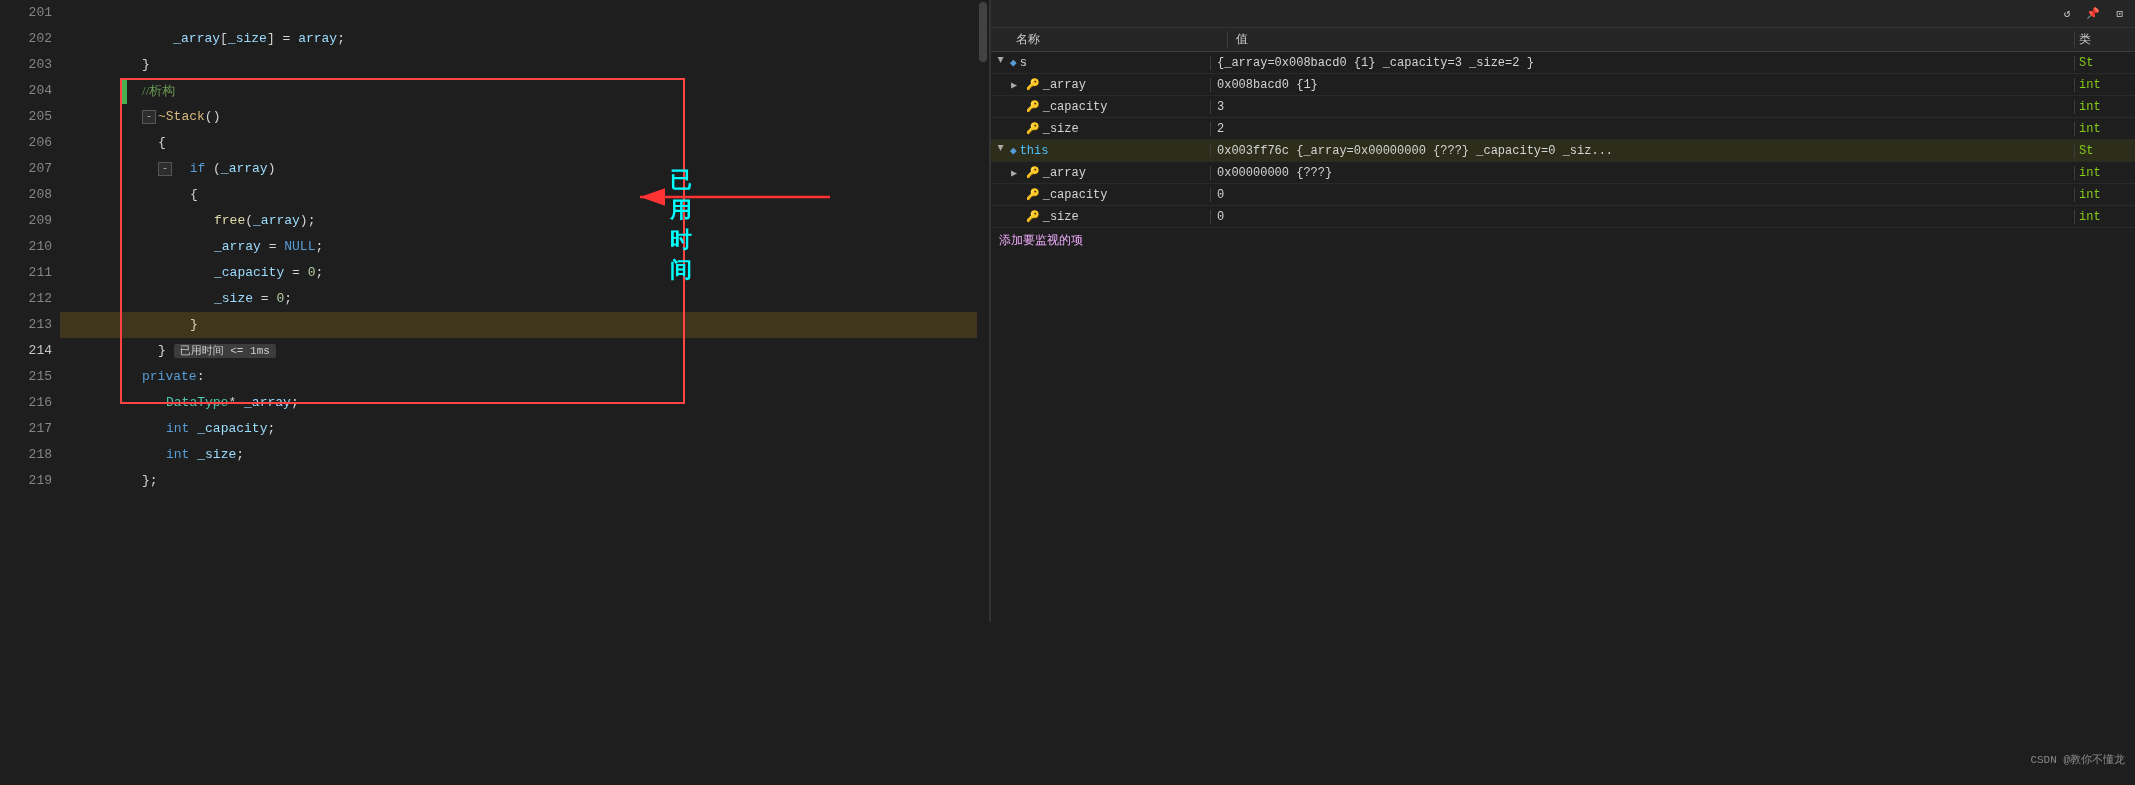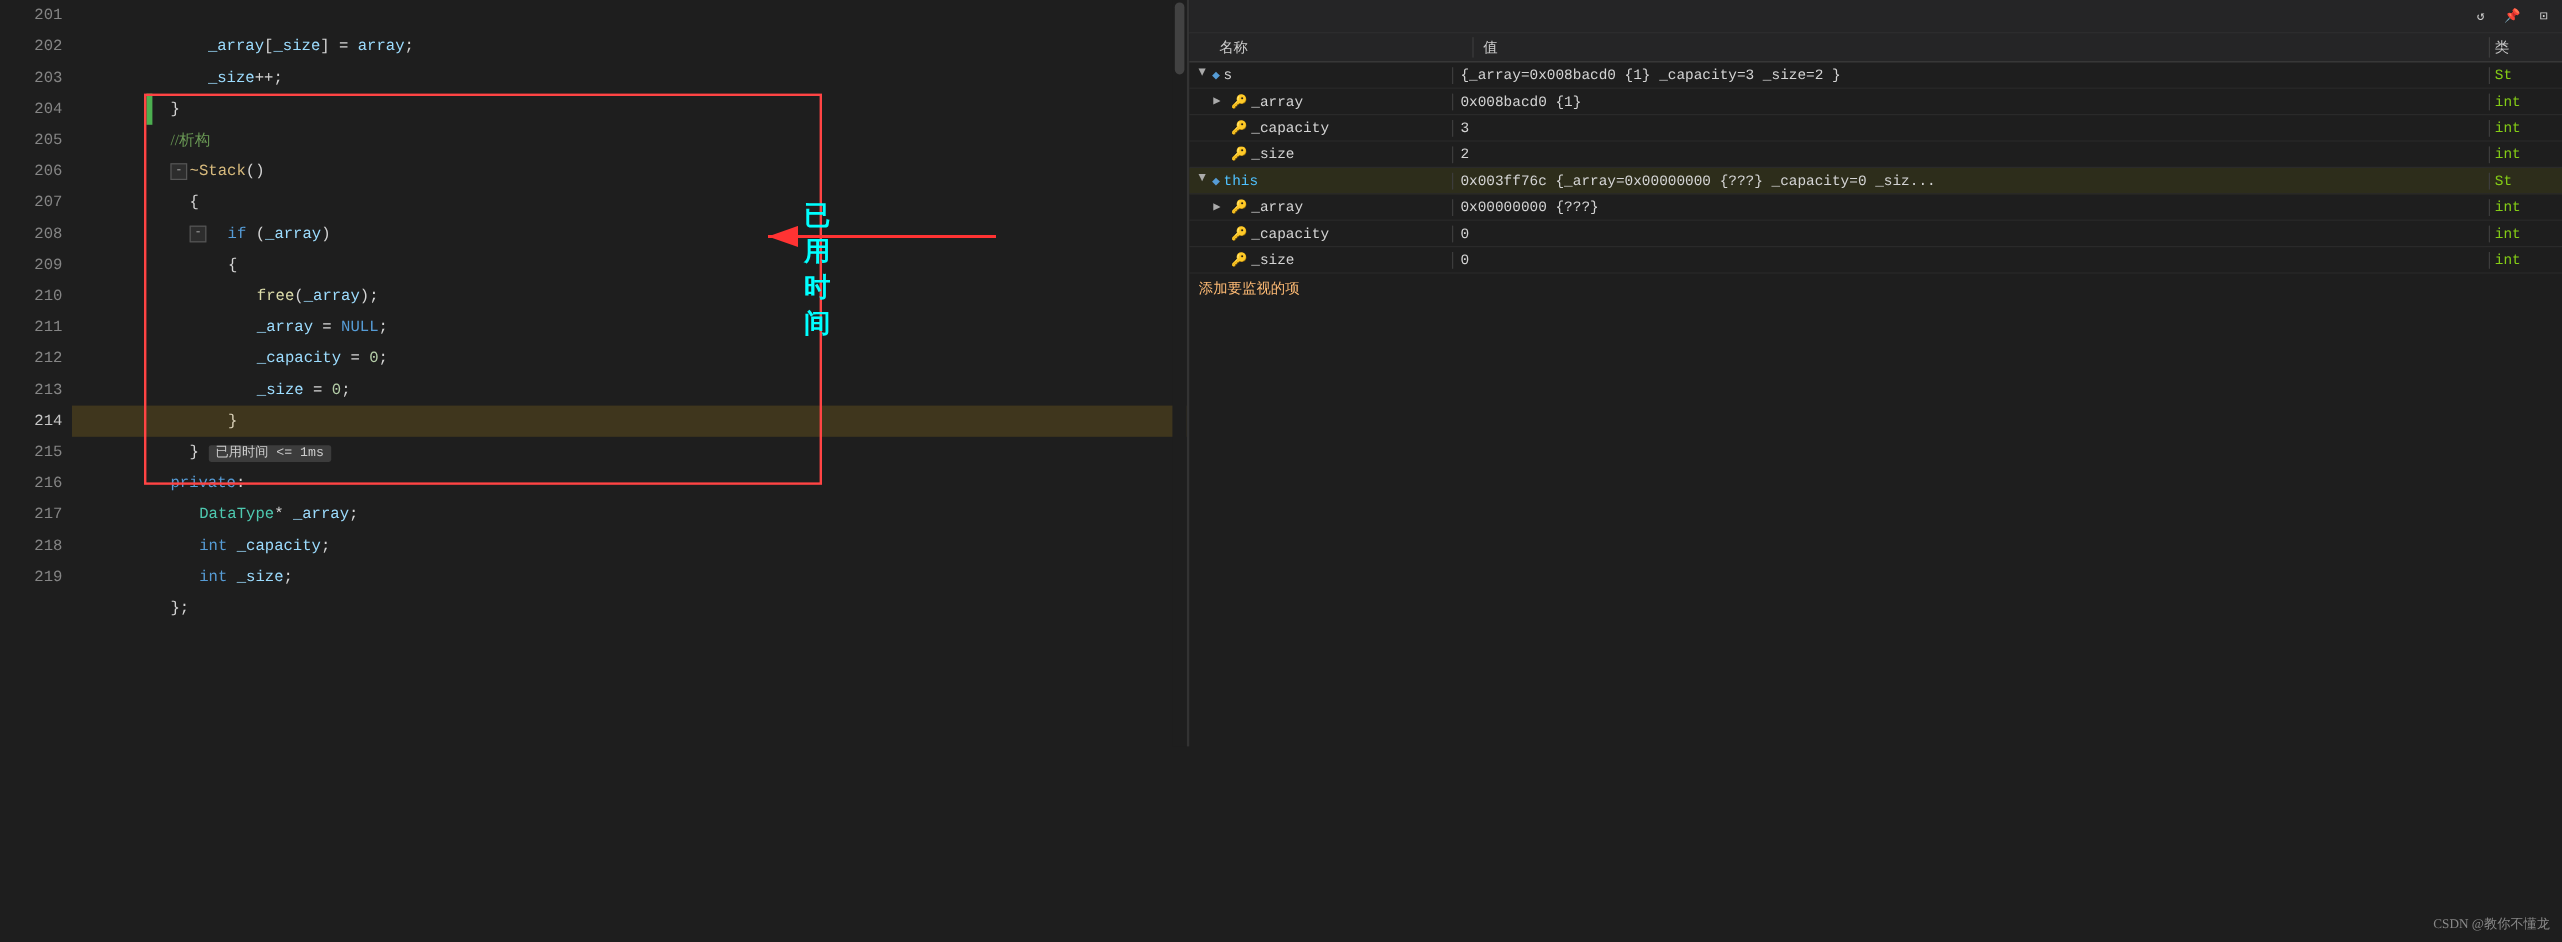--- a/index.html
+++ b/index.html
@@ -270,34 +270,34 @@
     }
 
     .expand-arrow.expanded {
       transform: rotate(90deg);
       display: inline-block;
     }
 
     .indent-1 { padding-left: 20px; }
 
     .add-watch-row {
-      color: #fdba74;
+      color: #f0abfc;
       font-size: 12px;
       padding: 4px 8px;
       cursor: pointer;
     }
 
     
     .watermark {
       position: absolute;
-      bottom: 8px;
+      bottom: 18px;
       right: 10px;
       color: #888;
       font-size: 11px;
-      font-family: Liberation Serif, serif;
+      font-family: Liberation Mono, monospace;
     }
 
     .green-bar {
       position: absolute;
       left: 60px;
       width: 5px;
       background: #4caf50;
       top: 0;
       bottom: 0;
     }
@@ -343,23 +343,20 @@
       <div class="code-content">
 
         <div class="green-bar" style="top:78px; height:26px; left:62px;"></div>
 
         <div class="red-box-overlay"></div>
 
         <div class="code-line">
           <span style="color:#aaa">    </span><span class="var">_array</span><span class="punct">[</span><span class="var">_size</span><span class="punct">]</span> <span class="op">=</span> <span style="color:#9cdcfe">array</span><span class="punct">;</span>
         </div>
         <div class="code-line">
-          <span style="color:#aaa">    </span><span class="var">_size</span><span class="op">++</span><span class="punct">;</span>
-        </div>
-        <div class="code-line">
           <span class="punct">}</span>
         </div>
         <div class="code-line">
           <span class="cm">//析构</span>
         </div>
         <div class="code-line">
           <span class="collapse-btn">-</span><span style="color:#d7ba7d">~Stack</span><span class="punct">()</span>
         </div>
         <div class="code-line">
           <span style="padding-left:16px"></span><span class="punct">{</span>

